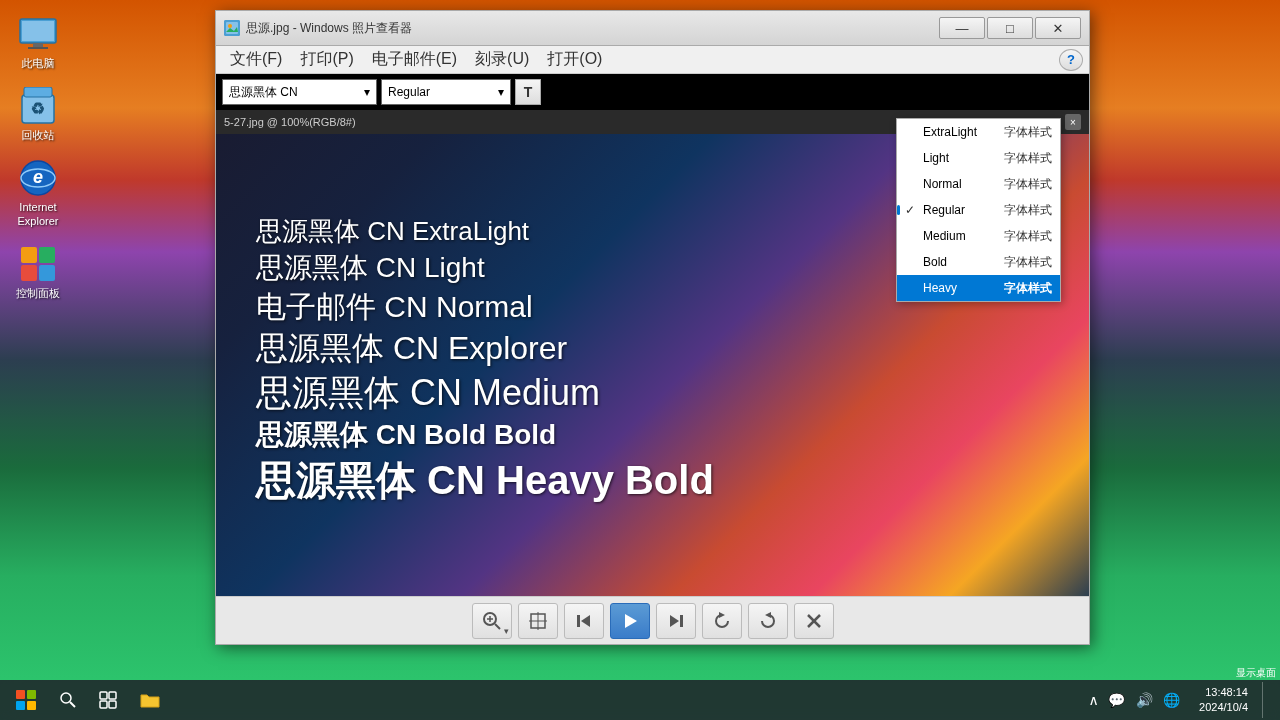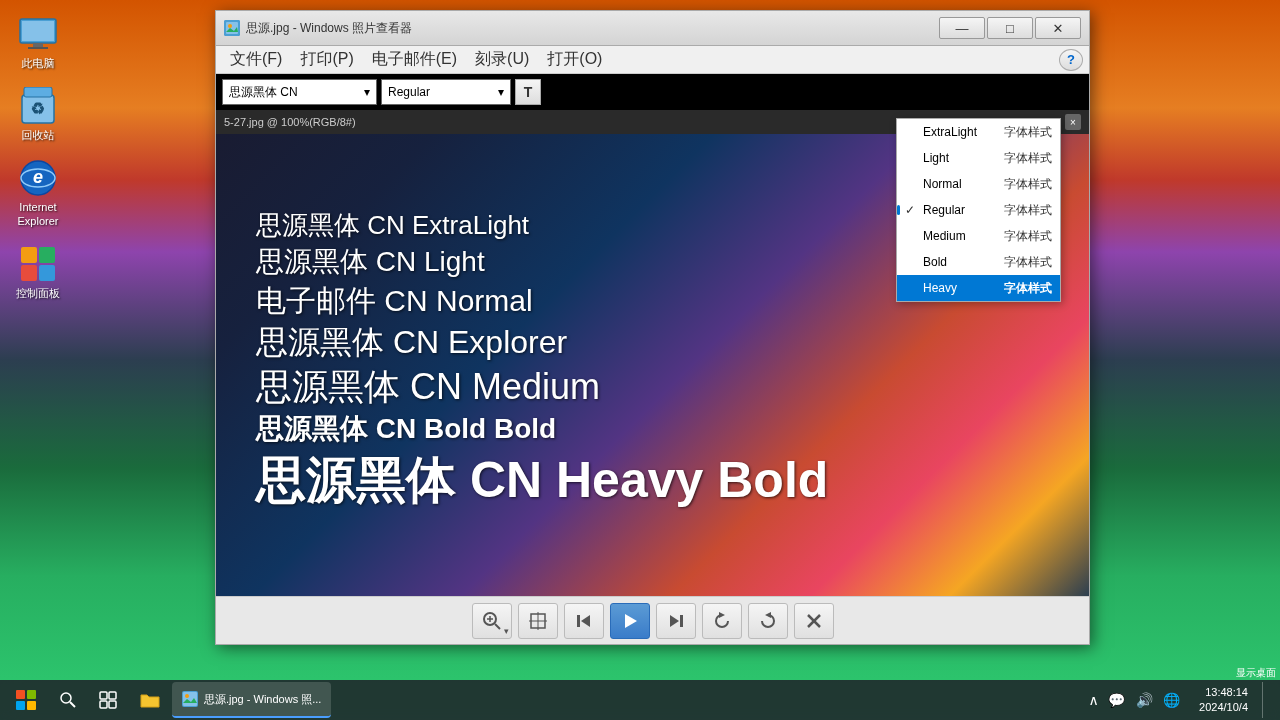--- a/index.html
+++ b/index.html
@@ -589,21 +589,21 @@
         <div class="file-info-close">×</div>
       </div>
 
       <div class="font-preview" style="padding-top: 70px;">
         <div class="font-line" style="font-size:26px; font-weight:200;">思源黑体 CN ExtraLight</div>
         <div class="font-line" style="font-size:28px; font-weight:300;">思源黑体 CN Light</div>
         <div class="font-line" style="font-size:30px; font-weight:350;">电子邮件 CN Normal</div>
         <div class="font-line" style="font-size:32px; font-weight:400;">思源黑体 CN Explorer</div>
         <div class="font-line" style="font-size:36px; font-weight:500;">思源黑体 CN Medium</div>
         <div class="font-line" style="font-size:28px; font-weight:700;">思源黑体 CN Bold Bold</div>
-        <div class="font-line" style="font-size:50px; font-weight:900;">思源黑体 CN Heavy Bold</div>
+        <div class="font-line" style="font-size:40px; font-weight:900;">思源黑体 CN Heavy Bold</div>
       </div>
 
       <div class="dropdown-container">
         <div class="dropdown-item">
           <span class="check-mark"></span>
           <span class="item-name">ExtraLight</span>
           <span class="item-style">字体样式</span>
         </div>
         <div class="dropdown-item">
           <span class="check-mark"></span>
@@ -721,29 +721,20 @@
         <rect x="10" y="10" width="7" height="7" rx="1" fill="none" stroke="white" stroke-width="1.5"></rect>
       </svg>
     </div>
 
     <div class="taskbar-icon">
       <svg width="20" height="18" viewBox="0 0 20 18">
         <path d="M1 4 L1 16 L19 16 L19 6 L9 6 L7 4 Z" fill="#f4c430" stroke="#d4a017" stroke-width="1"></path>
       </svg>
     </div>
 
-    <div class="taskbar-running">
-      <svg width="16" height="16" viewBox="0 0 16 16">
-        <rect width="16" height="16" rx="2" fill="#4a9fd4"></rect>
-        <rect x="1" y="1" width="14" height="14" rx="1" fill="#85c1e9"></rect>
-        <circle cx="5" cy="5" r="2" fill="#f39c12"></circle>
-        <path d="M1 12 L5 8 L9 11 L12 7 L15 12Z" fill="#27ae60"></path>
-      </svg>
-      <span>思源.jpg - Windows 照...</span>
-    </div>
 
     <div class="taskbar-right">
       <div class="tray-icons">
         <span class="tray-icon">∧</span>
         <span class="tray-icon">💬</span>
         <span class="tray-icon">🔊</span>
         <span class="tray-icon">🌐</span>
       </div>
       <div class="clock">
         <div>13:48:14</div>

